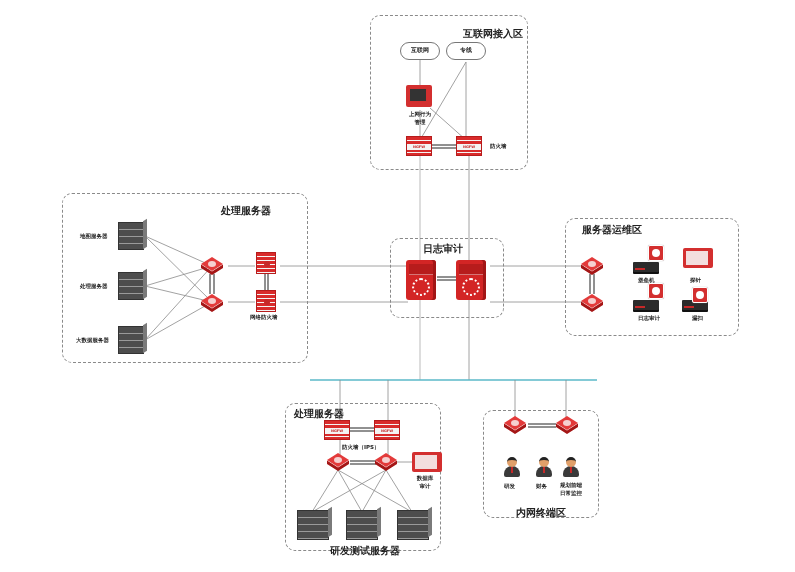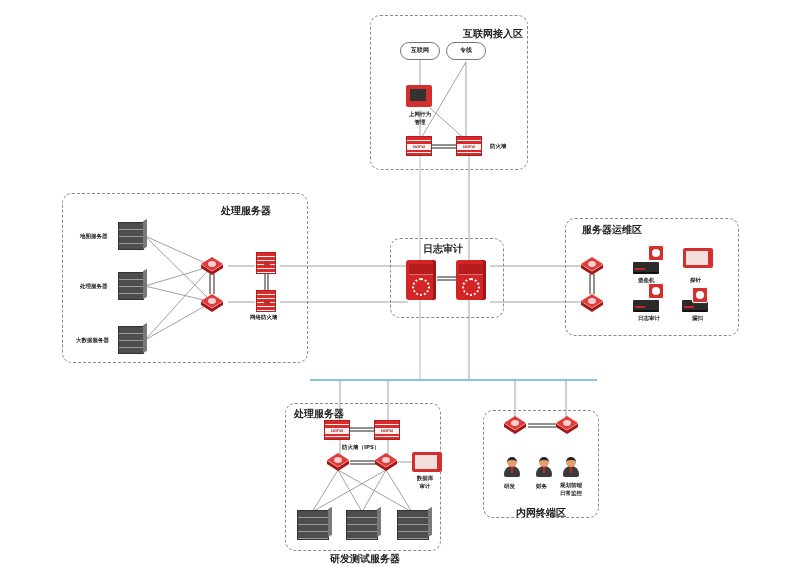--- a/index.html
+++ b/index.html
@@ -118,21 +118,21 @@
   <div class="zone-title" style="left:158px;top:10px;">处理服务器</div>
 </div>
 <div class="zone" style="left:390px;top:238px;width:114px;height:80px;">
   <div class="zone-title" style="left:32px;top:3px;">日志审计</div>
 </div>
 <div class="zone" style="left:565px;top:218px;width:174px;height:118px;">
   <div class="zone-title" style="left:16px;top:4px;text-align:right;">服务器运维区</div>
 </div>
 <div class="zone" style="left:285px;top:403px;width:156px;height:148px;">
   <div class="zone-title" style="left:8px;top:3px;">处理服务器</div>
-  <div class="zone-title" style="left:44px;top:148px;">研发测试服务器</div>
+  <div class="zone-title" style="left:44px;top:140px;">研发测试服务器</div>
 </div>
 <div class="zone" style="left:483px;top:410px;width:116px;height:108px;">
   <div class="zone-title" style="left:32px;top:95px;">内网终端区</div>
 </div>
 
 <div class="dev cloud" style="left:400px;top:42px;">
     <span>互联网</span>
   </div>
 <div class="dev cloud" style="left:446px;top:42px;">
     <span>专线</span>

